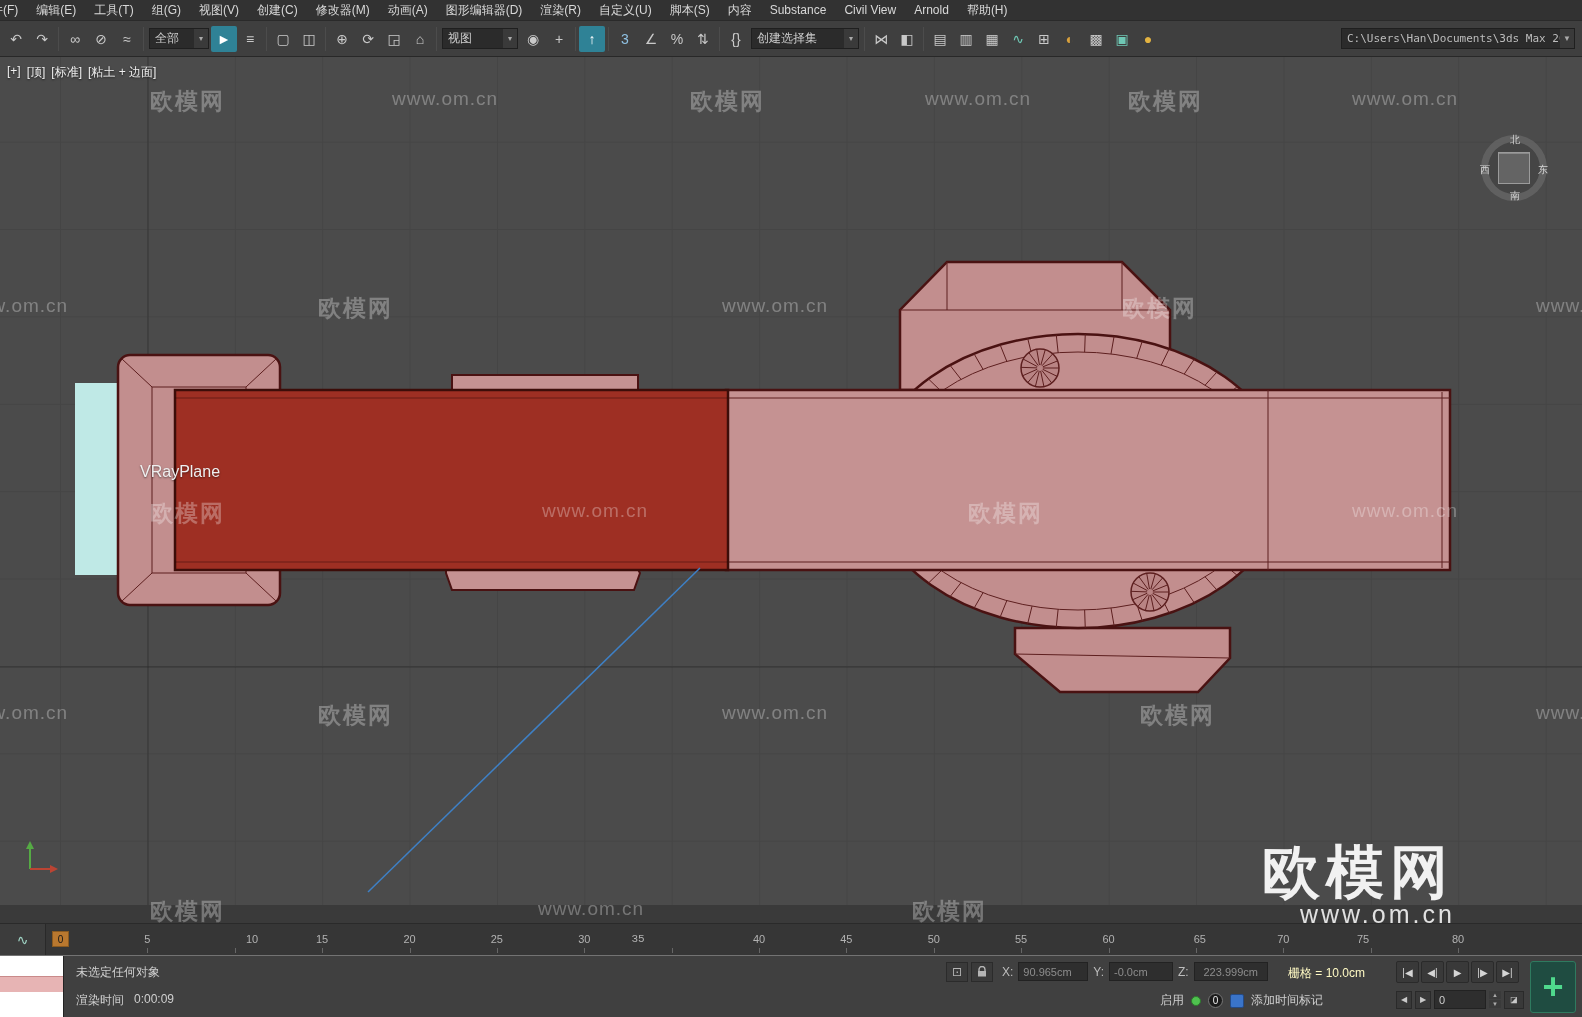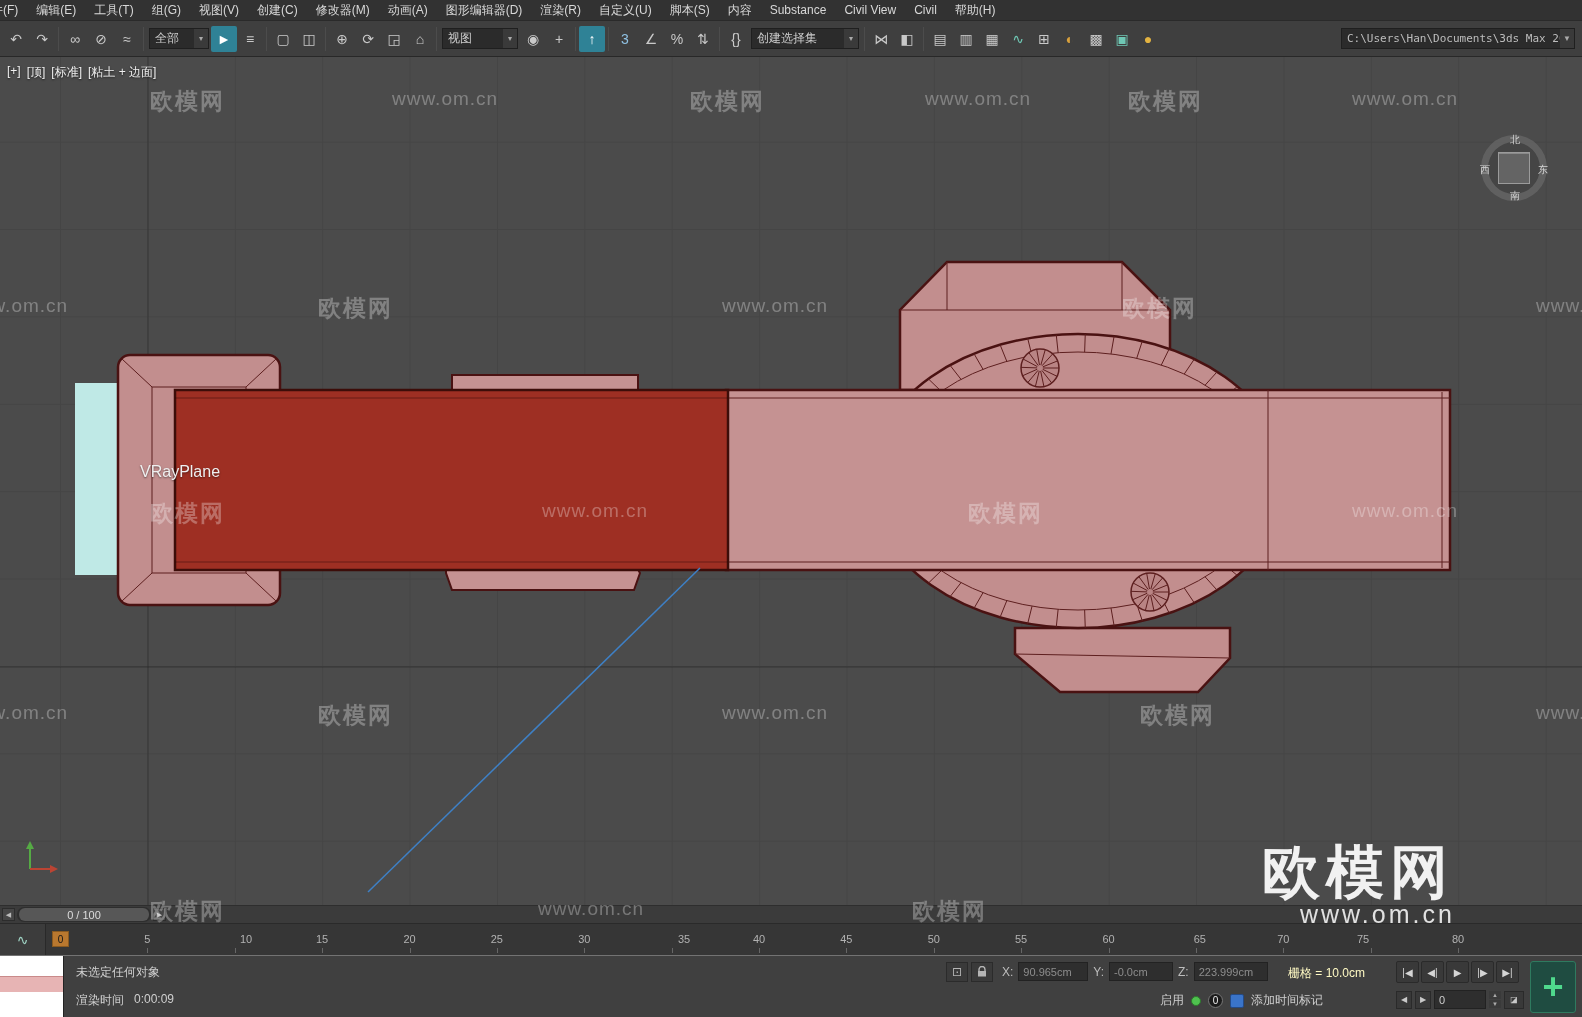--- a/index.html
+++ b/index.html
@@ -104,21 +104,21 @@
         <span class="menu-item">创建(C)</span>
         <span class="menu-item">修改器(M)</span>
         <span class="menu-item">动画(A)</span>
         <span class="menu-item">图形编辑器(D)</span>
         <span class="menu-item">渲染(R)</span>
         <span class="menu-item">自定义(U)</span>
         <span class="menu-item">脚本(S)</span>
         <span class="menu-item">内容</span>
         <span class="menu-item">Substance</span>
         <span class="menu-item">Civil View</span>
-        <span class="menu-item">Civil</span>
+        <span class="menu-item">Arnold</span>
         <span class="menu-item">帮助(H)</span>
       </div>
   </div>
 
   <div class="toolbar">
     <div style="display:flex;align-items:center" id="tb-icons">
         <div class="tb-btn">↶</div>
         <div class="tb-btn">↷</div>
         <div class="tb-sep"></div>
         <div class="tb-btn">∞</div>
@@ -330,44 +330,37 @@
     <div class="viewcube">
       <div class="vc-ring"></div>
       <div class="vc-face"></div>
       <span class="vc-ch vc-n">北</span>
       <span class="vc-ch vc-s">南</span>
       <span class="vc-ch vc-e">东</span>
       <span class="vc-ch vc-w">西</span>
     </div>
   </div>
 
-  <div class="ts-row">
-    <div class="ts-arrow l">◀</div>
-    <div class="ts-track">
-      <div class="ts-thumb">0 / 100</div>
-    </div>
-    <div class="ts-arrow r">▶</div>
-  </div>
 
   <div class="ruler" id="ruler">
     <div class="mini-curve">∿</div>
     <div class="frame-marker">0</div>
   <div class="tick-num" style="left: 147.375px;">5</div>
       <div class="tick-line" style="left: 147.375px;"></div>
-      <div class="tick-num" style="left: 246px;">10</div>
+      <div class="tick-num" style="left: 252px;">10</div>
       <div class="tick-line" style="left: 234.75px;"></div>
       <div class="tick-num" style="left: 322.125px;">15</div>
       <div class="tick-line" style="left: 322.125px;"></div>
       <div class="tick-num" style="left: 409.5px;">20</div>
       <div class="tick-line" style="left: 409.5px;"></div>
       <div class="tick-num" style="left: 496.875px;">25</div>
       <div class="tick-line" style="left: 496.875px;"></div>
       <div class="tick-num" style="left: 584.25px;">30</div>
       <div class="tick-line" style="left: 584.25px;"></div>
-      <div class="tick-num" style="left: 684px;">35</div>
+      <div class="tick-num" style="left: 638px; font-family: Liberation Mono, monospace;">35</div>
       <div class="tick-line" style="left: 671.625px;"></div>
       <div class="tick-num" style="left: 759px;">40</div>
       <div class="tick-line" style="left: 759px;"></div>
       <div class="tick-num" style="left: 846.375px;">45</div>
       <div class="tick-line" style="left: 846.375px;"></div>
       <div class="tick-num" style="left: 933.75px;">50</div>
       <div class="tick-line" style="left: 933.75px;"></div>
       <div class="tick-num" style="left: 1021.12px;">55</div>
       <div class="tick-line" style="left: 1021.12px;"></div>
       <div class="tick-num" style="left: 1108.5px;">60</div>
@@ -401,21 +394,21 @@
           </svg>
       </div>
     </div>
 
     <div class="coords">
       <span class="coord-lbl">X:</span>
       <input class="coord-field" style="width: 70px;" readonly="" value="90.965cm">
       <span class="coord-lbl">Y:</span>
       <input class="coord-field" style="width: 64px;" readonly="" value="-0.0cm">
       <span class="coord-lbl">Z:</span>
-      <input class="coord-field" style="width: 74px;" readonly="" value="223.999cm">
+      <input class="coord-field" style="width: 74px; text-align: center;" readonly="" value="223.999cm">
     </div>
 
     <div class="grid-lbl">栅格 = 10.0cm</div>
 
     <div class="enable-row">
       <span class="txt">启用</span>
       <span class="dot-green"></span>
       <span class="count-badge">0</span>
       <span class="cube-ico"></span>
       <span class="txt">添加时间标记</span>

